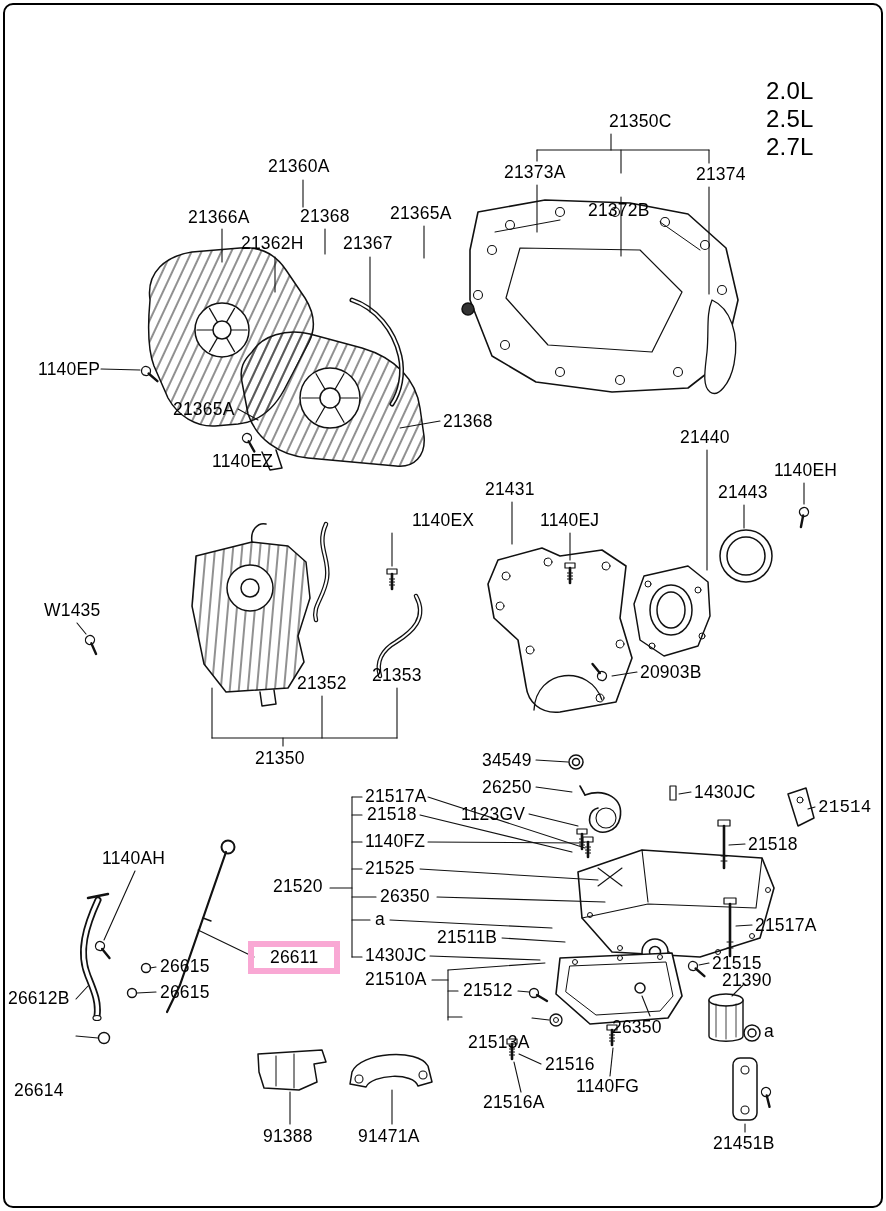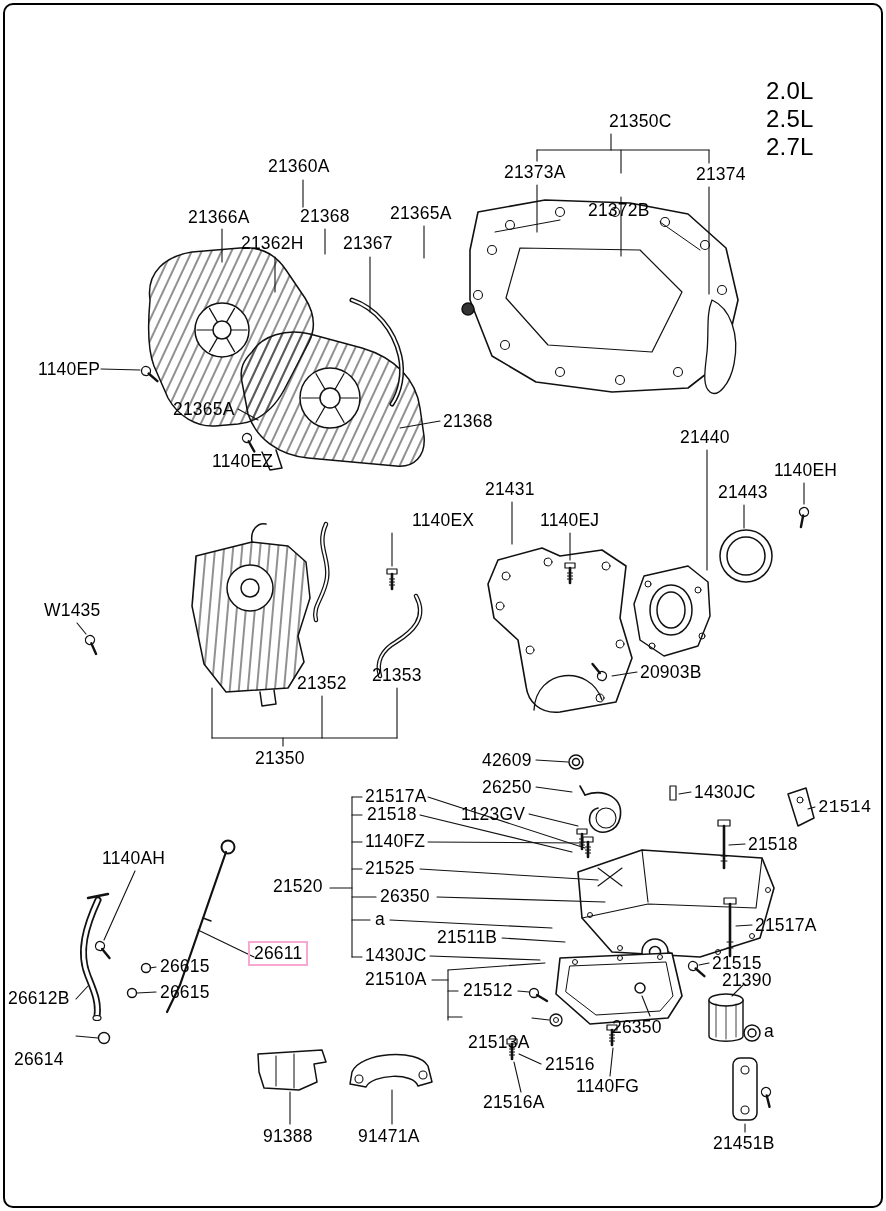--- a/index.html
+++ b/index.html
@@ -7,21 +7,21 @@
     width:886px;height:1211px;background:#ffffff;position:relative;overflow:hidden;
     font-family:"Liberation Sans", sans-serif;color:#000;
   }
   .frame{position:absolute;inset:3px;border:2px solid #000;border-radius:10px;pointer-events:none;}
   #art{position:absolute;left:0;top:0;}
   .labels{position:absolute;left:0;top:0;width:886px;height:1211px;}
   .part-label{
     position:absolute;font-size:17.5px;line-height:1.1;white-space:nowrap;letter-spacing:.2px;
   }
   .part-label.large{font-size:24px;}
-  .part-label.highlight{border:2px solid #f9a8d4;padding:1px 4px;margin-left:-10px;margin-top:-3px;}
+  .part-label.highlight{border:6px solid #f9a8d4;padding:1px 16px;margin-left:-10px;margin-top:-3px;}
 </style>
 </head>
 <body>
 
 <svg id="art" width="886" height="1211" viewBox="0 0 886 1211" fill="none" stroke="#111" stroke-width="1.5" stroke-linecap="round" stroke-linejoin="round">
   <defs>
     <pattern id="hatchA" patternUnits="userSpaceOnUse" width="9" height="9" patternTransform="rotate(25)">
       <line x1="1" y1="0" x2="1" y2="9" stroke="#222" stroke-width="1"></line>
     </pattern>
     <pattern id="hatchB" patternUnits="userSpaceOnUse" width="9" height="9" patternTransform="rotate(5)">
@@ -336,42 +336,42 @@
     <div class="part-label" style="left: 774px; top: 461px;">1140EH</div>
     <div class="part-label" style="left: 485px; top: 480px;">21431</div>
     <div class="part-label" style="left: 718px; top: 483px;">21443</div>
     <div class="part-label" style="left: 372px; top: 511px; margin-left: 40px;">1140EX</div>
     <div class="part-label" style="left: 540px; top: 511px;">1140EJ</div>
     <div class="part-label" style="left: 44px; top: 601px;">W1435</div>
     <div class="part-label" style="left: 640px; top: 663px;">20903B</div>
     <div class="part-label" style="left: 297px; top: 674px;">21352</div>
     <div class="part-label" style="left: 372px; top: 666px;">21353</div>
     <div class="part-label" style="left: 255px; top: 749px;">21350</div>
-    <div class="part-label" style="left: 482px; top: 751px;">42609</div>
+    <div class="part-label" style="left: 482px; top: 751px;">34549</div>
     <div class="part-label" style="left: 482px; top: 778px;">26250</div>
     <div class="part-label" style="left: 461px; top: 805px;">1123GV</div>
     <div class="part-label" style="left: 694px; top: 783px;">1430JC</div>
     <div class="part-label" style="left: 818px; top: 798px; font-family: Liberation Mono, monospace;">21514</div>
     <div class="part-label" style="left: 365px; top: 787px;">21517A</div>
     <div class="part-label" style="left: 367px; top: 805px;">21518</div>
     <div class="part-label" style="left: 365px; top: 832px;">1140FZ</div>
     <div class="part-label" style="left: 365px; top: 859px;">21525</div>
     <div class="part-label" style="left: 380px; top: 887px;">26350</div>
     <div class="part-label" style="left: 375px; top: 910px;">a</div>
     <div class="part-label" style="left: 437px; top: 928px;">21511B</div>
     <div class="part-label" style="left: 365px; top: 946px;">1430JC</div>
     <div class="part-label" style="left: 273px; top: 877px;">21520</div>
     <div class="part-label" style="left: 748px; top: 835px;">21518</div>
     <div class="part-label" style="left: 102px; top: 849px;">1140AH</div>
     <div class="part-label" style="left: 755px; top: 916px;">21517A</div>
     <div class="part-label highlight" style="left: 258px; top: 944px;">26611</div>
     <div class="part-label" style="left: 160px; top: 957px;">26615</div>
     <div class="part-label" style="left: 160px; top: 983px;">26615</div>
     <div class="part-label" style="left: 8px; top: 989px;">26612B</div>
-    <div class="part-label" style="left: 14px; top: 1050px;">26614</div>
+    <div class="part-label" style="left: 14px; top: 1081px;">26614</div>
     <div class="part-label" style="left: 365px; top: 970px;">21510A</div>
     <div class="part-label" style="left: 463px; top: 981px;">21512</div>
     <div class="part-label" style="left: 468px; top: 1007px; margin-top: 26px;">21513A</div>
     <div class="part-label" style="left: 712px; top: 954px;">21515</div>
     <div class="part-label" style="left: 722px; top: 971px;">21390</div>
     <div class="part-label" style="left: 612px; top: 1018px;">26350</div>
     <div class="part-label" style="left: 764px; top: 1022px;">a</div>
     <div class="part-label" style="left: 545px; top: 1055px;">21516</div>
     <div class="part-label" style="left: 576px; top: 1077px;">1140FG</div>
     <div class="part-label" style="left: 483px; top: 1093px;">21516A</div>

